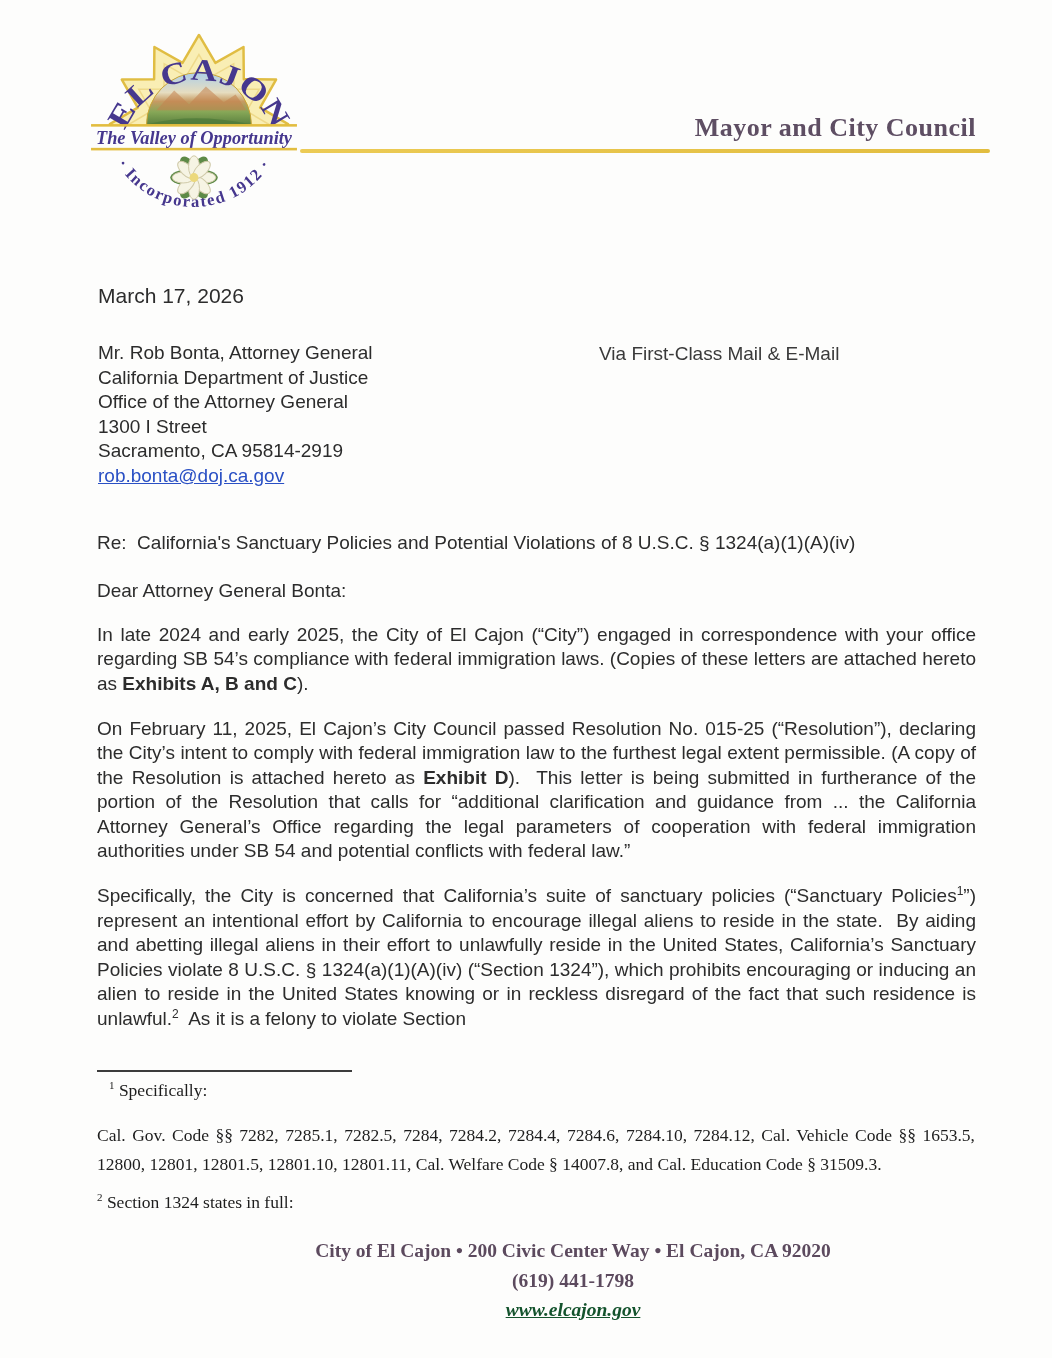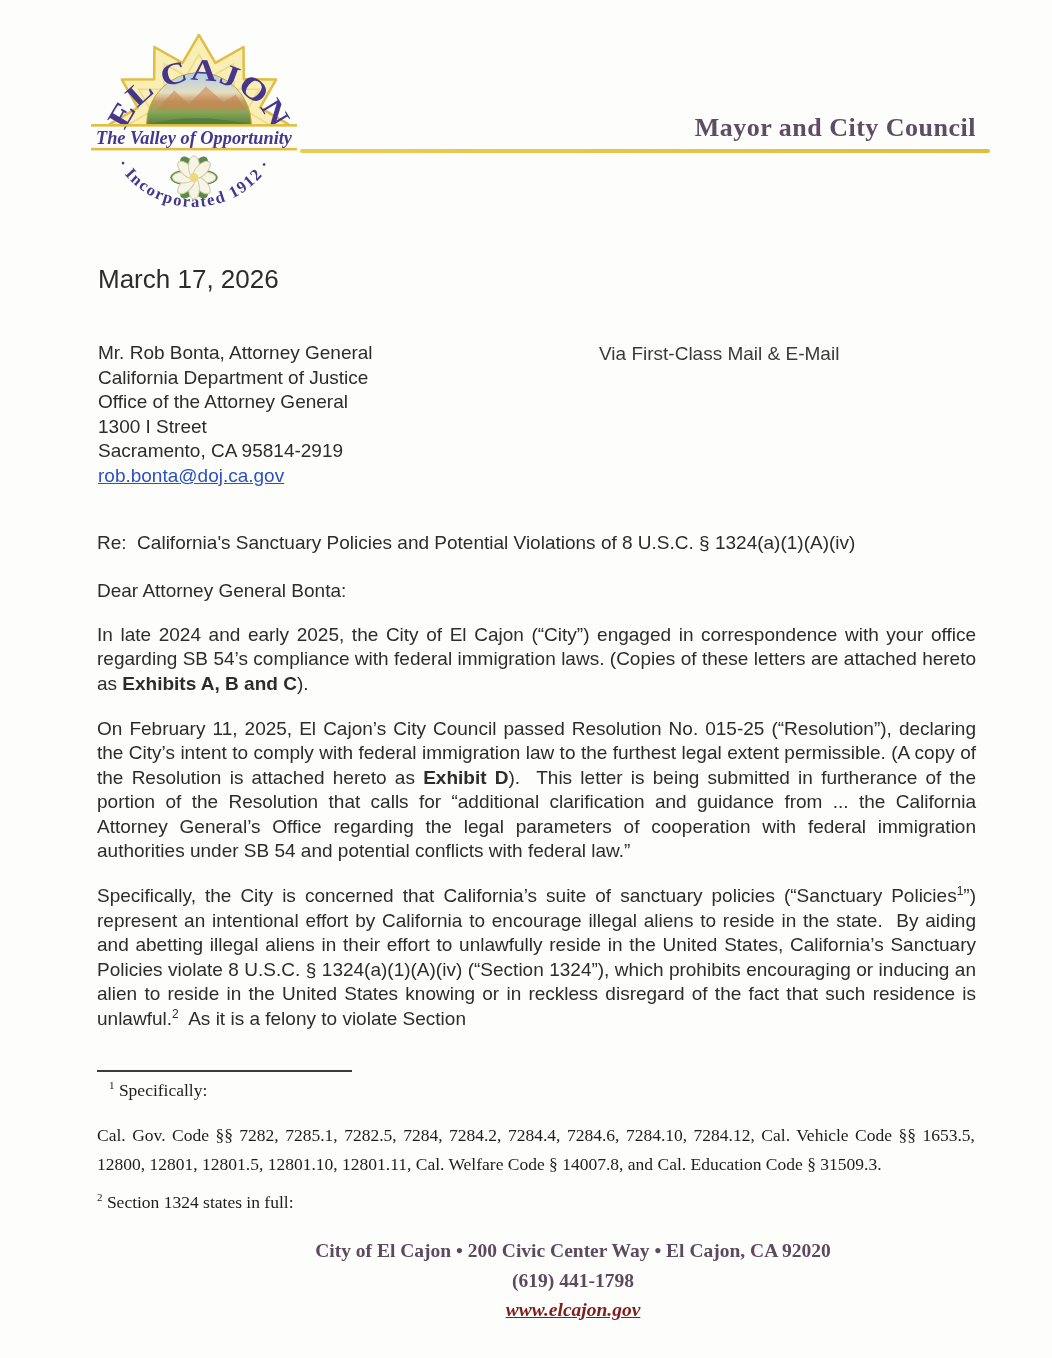--- a/index.html
+++ b/index.html
@@ -7,21 +7,21 @@
         font-family:"Liberation Sans",sans-serif;color:#2c2c2c;}
 
   
   .seal{position:absolute;left:85px;top:33px;width:218px;height:198px;}
   .header-title{position:absolute;right:76px;top:104px;font-family:"Liberation Serif",serif;
         font-weight:700;font-size:26px;color:#5e4e63;letter-spacing:.5px;margin-top:9px;}
   .gold-rule{position:absolute;left:300px;top:149px;width:690px;height:4px;
         background:linear-gradient(to right,#eccb55,#e2bd3f);border-radius:2px;}
 
   
-  .date-line{position:absolute;left:98px;top:264px;font-size:26px;}
+  .date-line{position:absolute;left:98px;top:284px;font-size:21px;}
   .recipient{position:absolute;left:98px;top:341px;font-size:19px;line-height:24.6px;}
   .recipient .email-link{color:#2a50c4;text-decoration:underline;cursor:pointer;}
   .via{position:absolute;left:599px;top:343px;font-size:19px;color:#3a3a3a;}
 
   .letter-body{position:absolute;left:97px;top:531px;width:879px;font-size:19px;line-height:24.4px;}
   .re-line{margin:0 0 24px;white-space:pre-wrap;}
   .salutation{margin:0 0 19px;}
   .para{margin:0 0 21px;text-align:justify;white-space:pre-wrap;}
   .para b{font-weight:700;}
   .letter-body sup{font-size:12px;line-height:0;}
@@ -32,21 +32,21 @@
   .fn-rule{width:255px;border:0;border-top:2.5px solid #3c3c3c;margin:0;}
   .fn-marker-line{margin:8px 12px 0;}
   .fn-body{margin:20px 0 0;line-height:28.5px;text-align:justify;}
   .fn2{margin:14px 0 0;}
   .footnotes sup{font-size:11px;line-height:0;}
 
   
   .page-footer{position:absolute;left:0;top:1236px;width:100%;text-align:center;
         font-family:"Liberation Serif",serif;font-weight:700;font-size:19.5px;
         line-height:29.5px;color:#5c4a5e;padding-left:47px;}
-  .page-footer .web-link{color:#7f1d1d;font-style:italic;text-decoration:underline;cursor:pointer;}
+  .page-footer .web-link{color:#14532d;font-style:italic;text-decoration:underline;cursor:pointer;}
 </style>
 </head>
 <body>
 
 <div class="page">
 
   <svg class="seal" viewBox="0 0 220 200" xmlns="http://www.w3.org/2000/svg" aria-hidden="true">
     <defs>
       <linearGradient id="valleyGrad" x1="0" y1="0" x2="0" y2="1">
         <stop offset="0" stop-color="#aecfe8"></stop>

